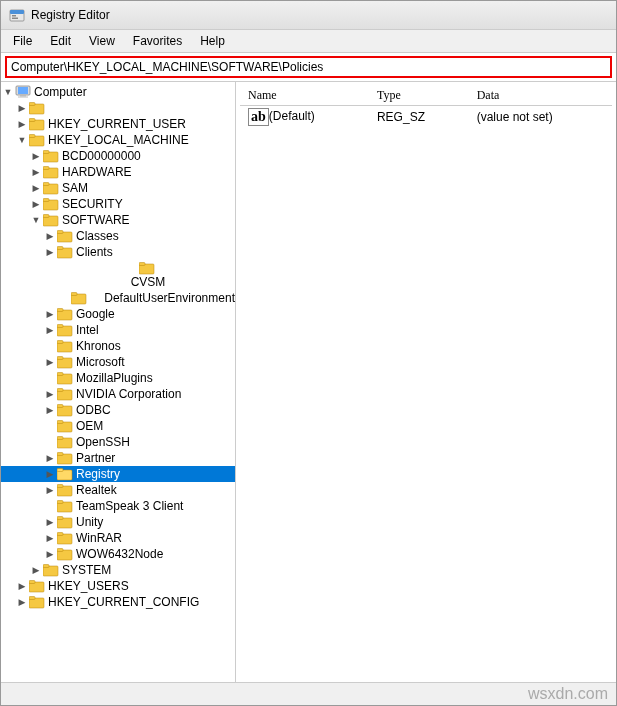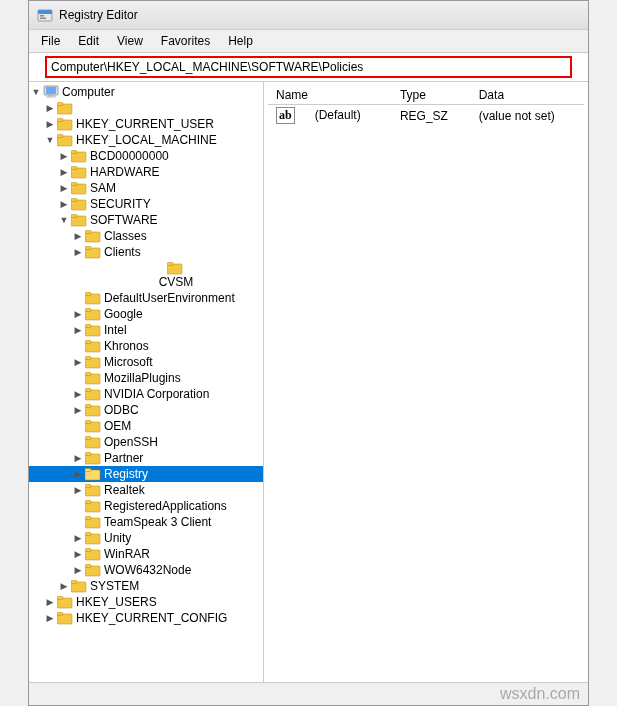--- a/index.html
+++ b/index.html
@@ -7,21 +7,21 @@
       font-family: 'Segoe UI', Tahoma, sans-serif;
       font-size: 12px;
       background: #f0f0f0;
       display: flex;
       justify-content: center;
       align-items: center;
       width: 617px;
       height: 706px;
     }
     .window {
-      width: 561px;
+      width: 617px;
       height: 706px;
       background: #fff;
       border: 1px solid #999;
       display: flex;
       flex-direction: column;
     }
     .title-bar {
       background: linear-gradient(to bottom, #f0f0f0, #e0e0e0);
       border-bottom: 1px solid #ccc;
       padding: 6px 8px;
@@ -45,21 +45,21 @@
       display: flex;
       gap: 2px;
     }
     .menu-item {
       padding: 2px 8px;
       cursor: pointer;
       font-size: 12px;
       color: #000;
     }
     .address-bar {
-      padding: 3px 16px;
+      padding: 3px 4px;
       border-bottom: 1px solid #ccc;
       background: #fff;
     }
     .address-input {
       width: 100%;
       border: 2px solid #e00;
       padding: 2px 4px;
       font-size: 12px;
       color: #000;
       outline: none;
@@ -89,20 +89,21 @@
       width: 100%;
       border-collapse: collapse;
     }
     .detail-table th {
       text-align: left;
       padding: 2px 8px;
       font-weight: normal;
       border-bottom: 1px solid #ccc;
       color: #000;
       font-size: 12px;
+      font-family: Liberation Serif, serif;
     }
     .detail-table td {
       padding: 2px 8px;
       font-size: 12px;
       color: #000;
       vertical-align: middle;
     }
     .tree-node {
       display: flex;
       align-items: center;
@@ -146,24 +147,24 @@
       padding: 2px 8px;
       font-size: 11px;
       color: #555;
       display: flex;
       justify-content: space-between;
     }
     .ab-icon {
       display: inline-block;
       background: #fff;
       border: 1px solid #888;
-      font-size: 12px;
+      font-size: 14px;
       font-weight: bold;
       padding: 0 2px;
-      margin-right: 20px;
+      margin-right: 0;
       color: #000;
       font-family: serif;
       vertical-align: middle;
     }
 
     
     .tree-pane::-webkit-scrollbar { width: 8px; }
     .tree-pane::-webkit-scrollbar-track { background: #f0f0f0; }
     .tree-pane::-webkit-scrollbar-thumb { background: #c0c0c0; border: 1px solid #a0a0a0; }
   </style>
@@ -287,21 +288,21 @@
           <span class="node-label">Clients</span>
         </div>
         <div class="tree-node" style="padding-left: 60px; flex-direction: column;">
           <span class="toggle"></span>
           <span class="folder-icon"><svg class="folder-svg" viewBox="0 0 16 14" xmlns="http://www.w3.org/2000/svg">
   <rect x="0" y="3" width="15" height="10" rx="1" fill="#f5c842" stroke="#b8860b" stroke-width="0.5"></rect>
   <rect x="0" y="1.5" width="6" height="3" rx="1" fill="#f5c842" stroke="#b8860b" stroke-width="0.5"></rect>
 </svg></span>
           <span class="node-label">CVSM</span>
         </div>
-        <div class="tree-node" style="padding-left: 42px;">
+        <div class="tree-node" style="padding-left: 42px; justify-content: space-between;">
           <span class="toggle"></span>
           <span class="folder-icon"><svg class="folder-svg" viewBox="0 0 16 14" xmlns="http://www.w3.org/2000/svg">
   <rect x="0" y="3" width="15" height="10" rx="1" fill="#f5c842" stroke="#b8860b" stroke-width="0.5"></rect>
   <rect x="0" y="1.5" width="6" height="3" rx="1" fill="#f5c842" stroke="#b8860b" stroke-width="0.5"></rect>
 </svg></span>
           <span class="node-label">DefaultUserEnvironment</span>
         </div>
         <div class="tree-node" style="padding-left: 42px;">
           <span class="toggle">▶</span>
           <span class="folder-icon"><svg class="folder-svg" viewBox="0 0 16 14" xmlns="http://www.w3.org/2000/svg">
@@ -390,28 +391,20 @@
 </svg></span>
           <span class="node-label" style="color: rgb(255, 255, 255);">Registry</span>
         </div>
         <div class="tree-node" style="padding-left: 42px;">
           <span class="toggle">▶</span>
           <span class="folder-icon"><svg class="folder-svg" viewBox="0 0 16 14" xmlns="http://www.w3.org/2000/svg">
   <rect x="0" y="3" width="15" height="10" rx="1" fill="#f5c842" stroke="#b8860b" stroke-width="0.5"></rect>
   <rect x="0" y="1.5" width="6" height="3" rx="1" fill="#f5c842" stroke="#b8860b" stroke-width="0.5"></rect>
 </svg></span>
           <span class="node-label">Realtek</span>
-        </div>
-        <div class="tree-node" style="padding-left: 42px;">
-          <span class="toggle"></span>
-          <span class="folder-icon"><svg class="folder-svg" viewBox="0 0 16 14" xmlns="http://www.w3.org/2000/svg">
-  <rect x="0" y="3" width="15" height="10" rx="1" fill="#f5c842" stroke="#b8860b" stroke-width="0.5"></rect>
-  <rect x="0" y="1.5" width="6" height="3" rx="1" fill="#f5c842" stroke="#b8860b" stroke-width="0.5"></rect>
-</svg></span>
-          <span class="node-label">RegisteredApplications</span>
         </div>
         <div class="tree-node" style="padding-left: 42px;">
           <span class="toggle"></span>
           <span class="folder-icon"><svg class="folder-svg" viewBox="0 0 16 14" xmlns="http://www.w3.org/2000/svg">
   <rect x="0" y="3" width="15" height="10" rx="1" fill="#f5c842" stroke="#b8860b" stroke-width="0.5"></rect>
   <rect x="0" y="1.5" width="6" height="3" rx="1" fill="#f5c842" stroke="#b8860b" stroke-width="0.5"></rect>
 </svg></span>
           <span class="node-label">TeamSpeak 3 Client</span>
         </div>
         <div class="tree-node" style="padding-left: 42px;">

